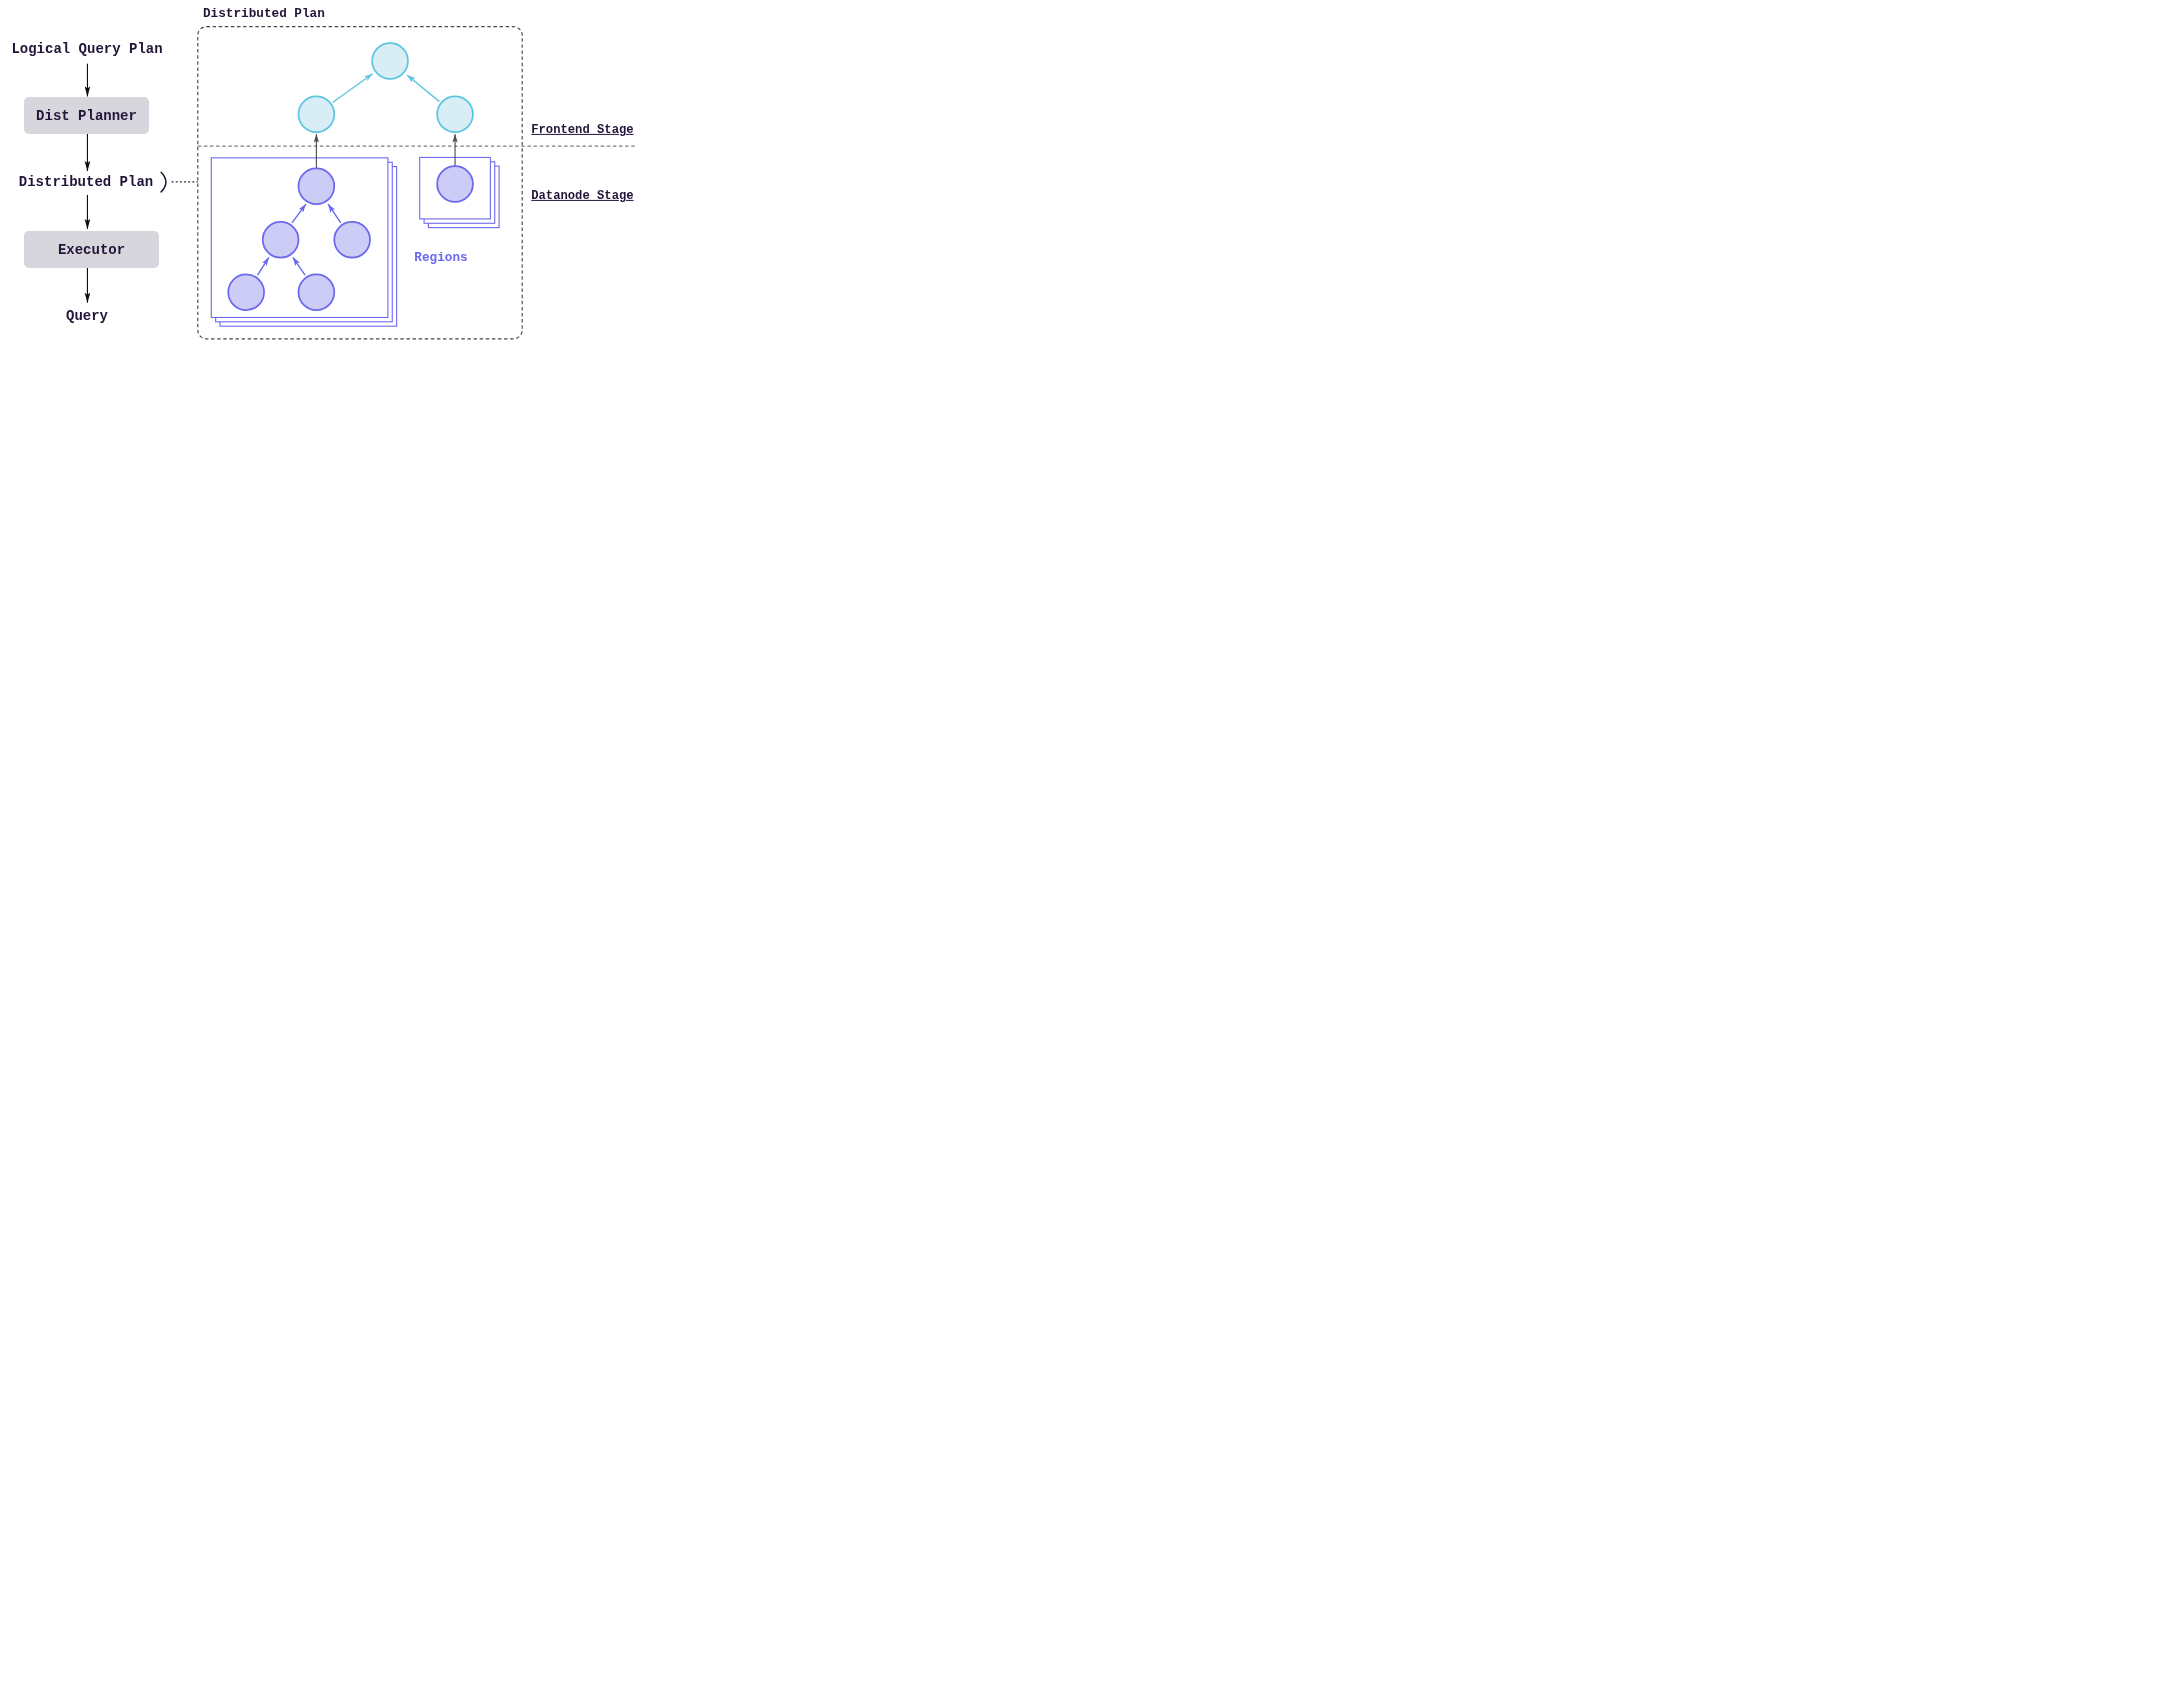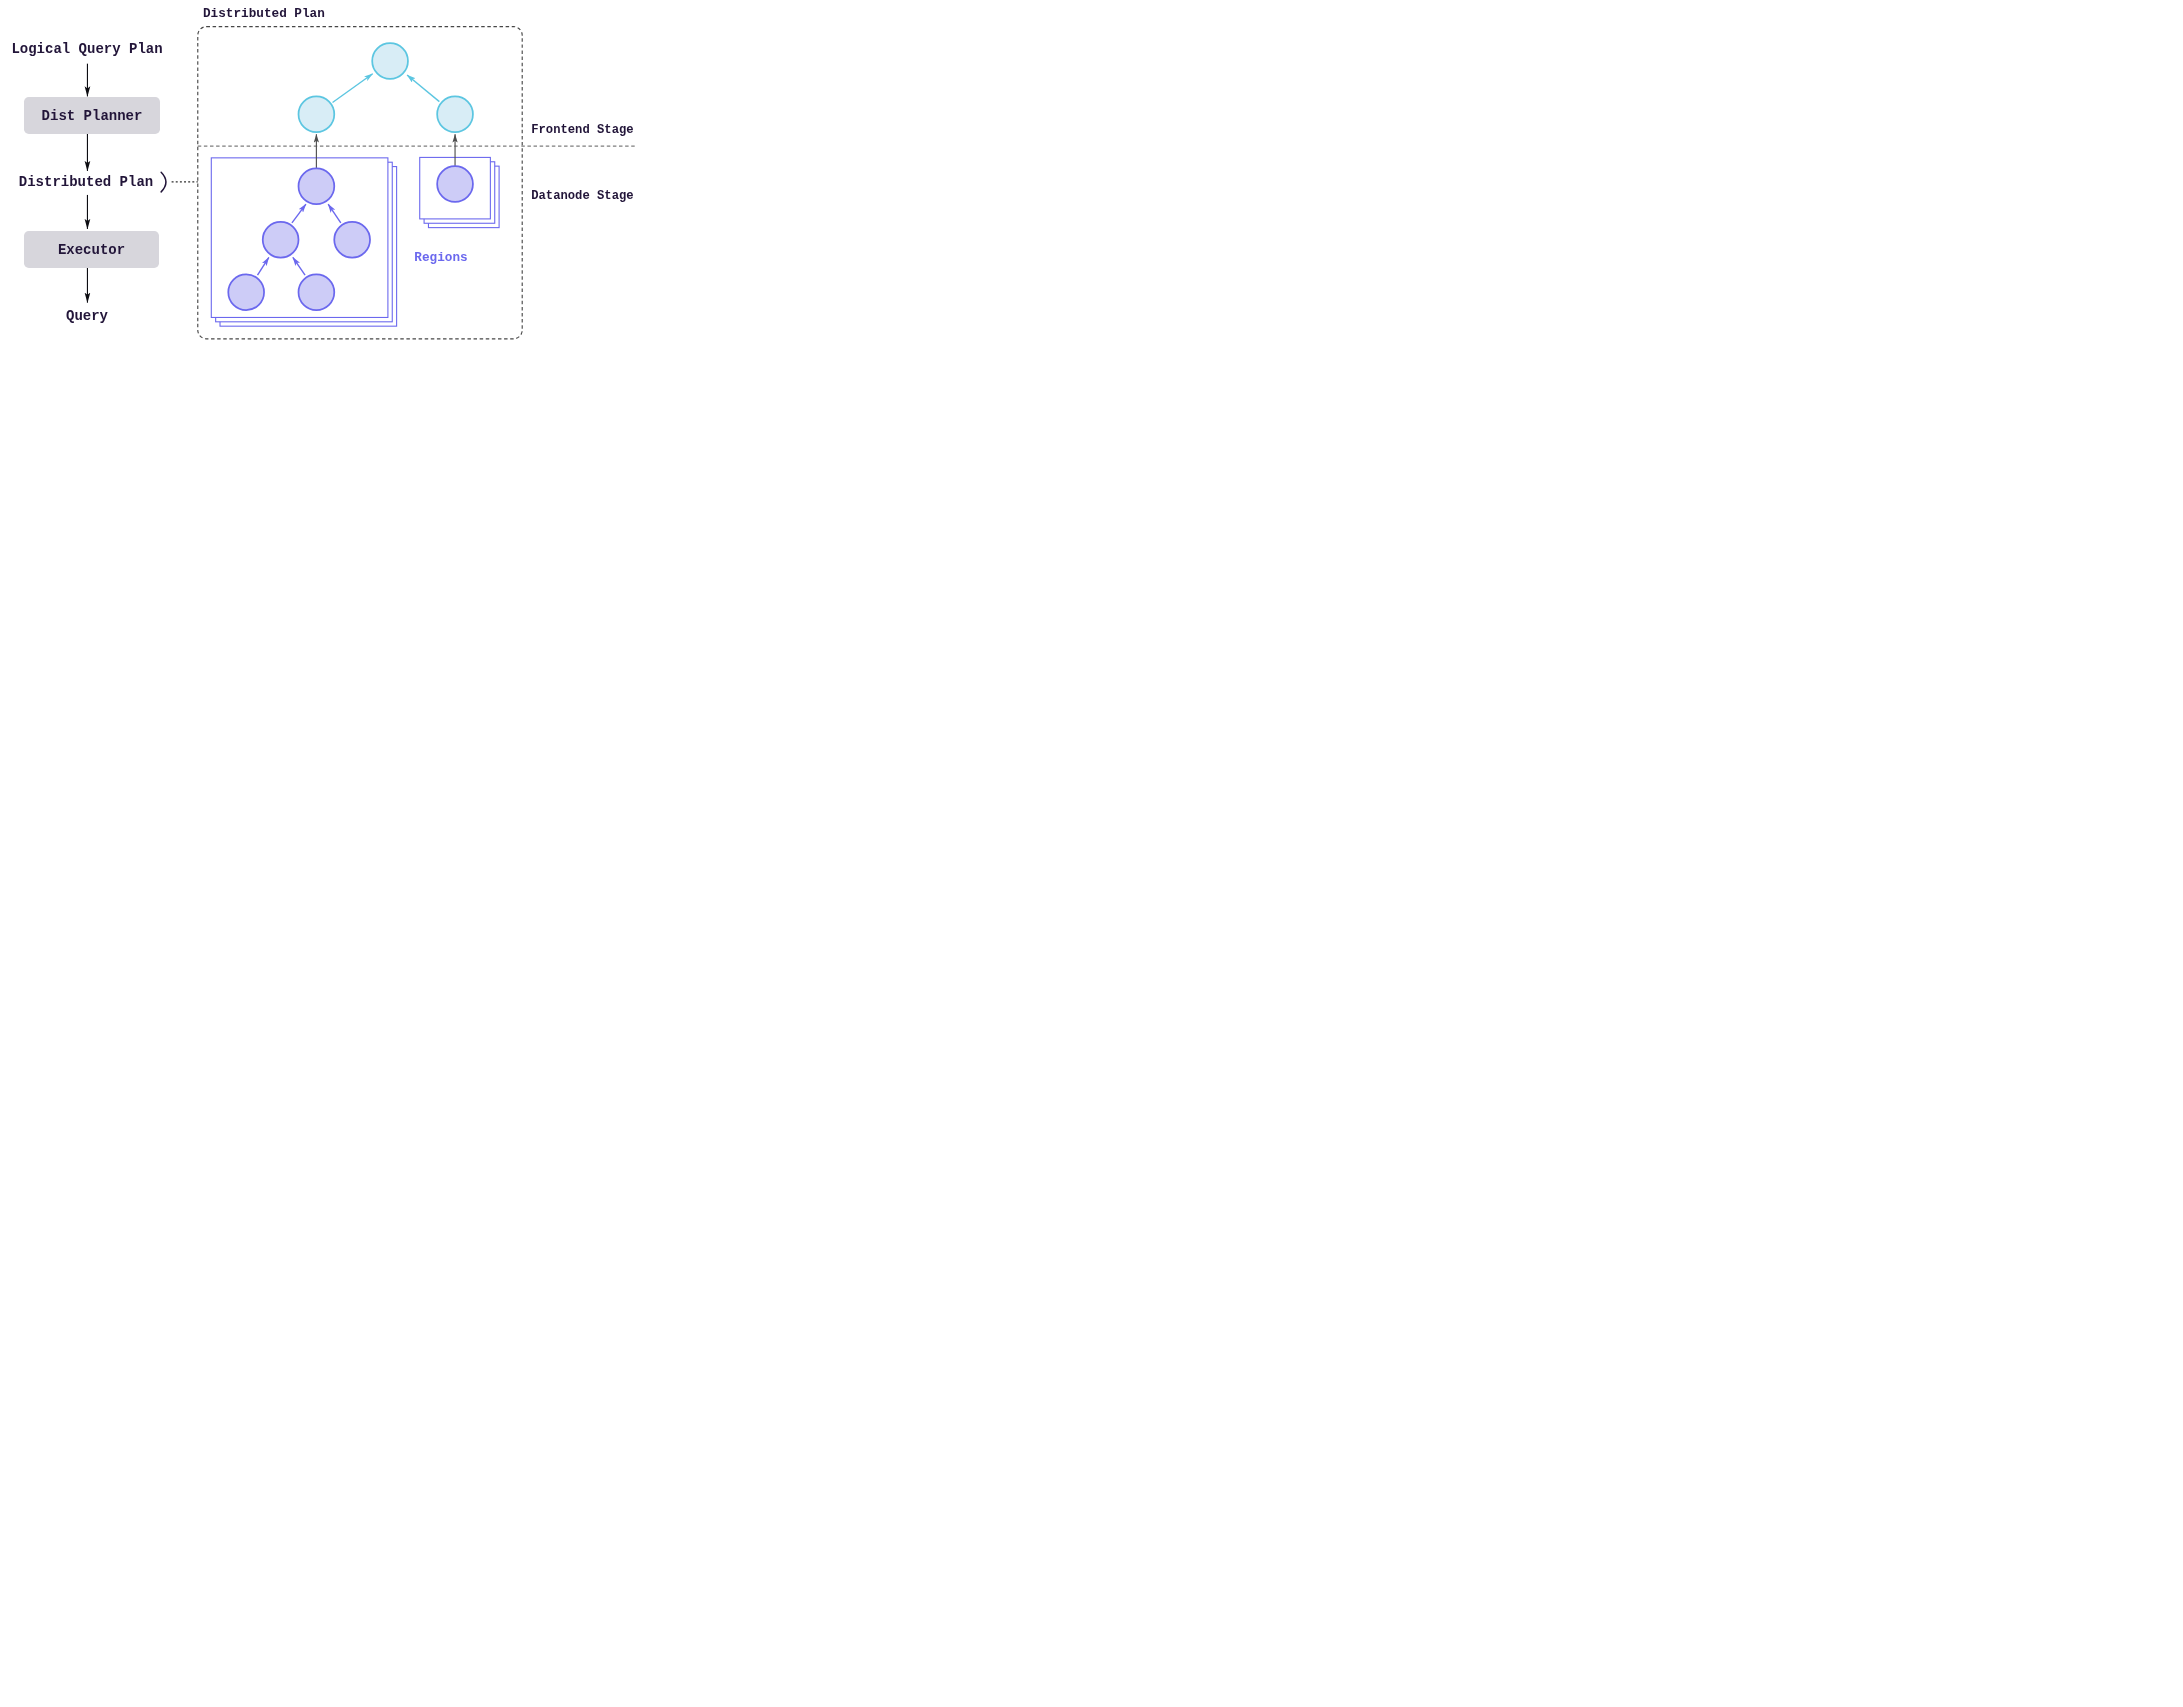--- a/index.html
+++ b/index.html
@@ -28,21 +28,21 @@
   .lbl{
     position:absolute;
     white-space:nowrap;
     line-height:1;
     transform:translate(-50%,-50%);
     font-size:14px;
     letter-spacing:0;
   }
   .lbl.small{font-size:12.2px;}
   .lbl.left-anchor{transform:translate(0,-50%);}
-  .lbl.right-anchor{transform:translate(0,-50%);}
+  .lbl.right-anchor{transform:translate(0,-50%);text-decoration:underline;}
   .graybox{
     position:absolute;
     background:var(--gray-box);
     border-radius:4.8px;
     display:flex;align-items:center;justify-content:center;
     font-size:14px;
   }
   .regions{color:var(--accent-purple);font-size:12.7px;}
   .dp-title{font-size:12.7px;}
   
@@ -130,21 +130,21 @@
       <line x1="780" y1="511" x2="751" y2="468" class="edge-purple" marker-end="url(#mh-purple)"></line>
       <line x1="589" y1="631" x2="615" y2="590" class="edge-purple" marker-end="url(#mh-purple)"></line>
       <line x1="698" y1="631" x2="670" y2="590" class="edge-purple" marker-end="url(#mh-purple)"></line>
     </g>
 
     <circle cx="1042" cy="422" r="41" class="n-purple"></circle>
   </svg>
 
   <div class="lbl" style="left:87px;top:49px;text-align:right;">Logical Query Plan</div>
 
-  <div class="graybox" style="left:24px;top:97px;width:136px;height:37px;">
+  <div class="graybox" style="left:24px;top:97px;width:125px;height:37px;">
     <span>Dist Planner</span>
   </div>
 
   <div class="lbl" style="left:86px;top:182px;">Distributed Plan</div>
 
   <div class="graybox" style="left:24px;top:231px;width:135px;height:37px;">
     <span>Executor</span>
   </div>
 
   <div class="lbl" style="left:87px;top:316px;">Query</div>

